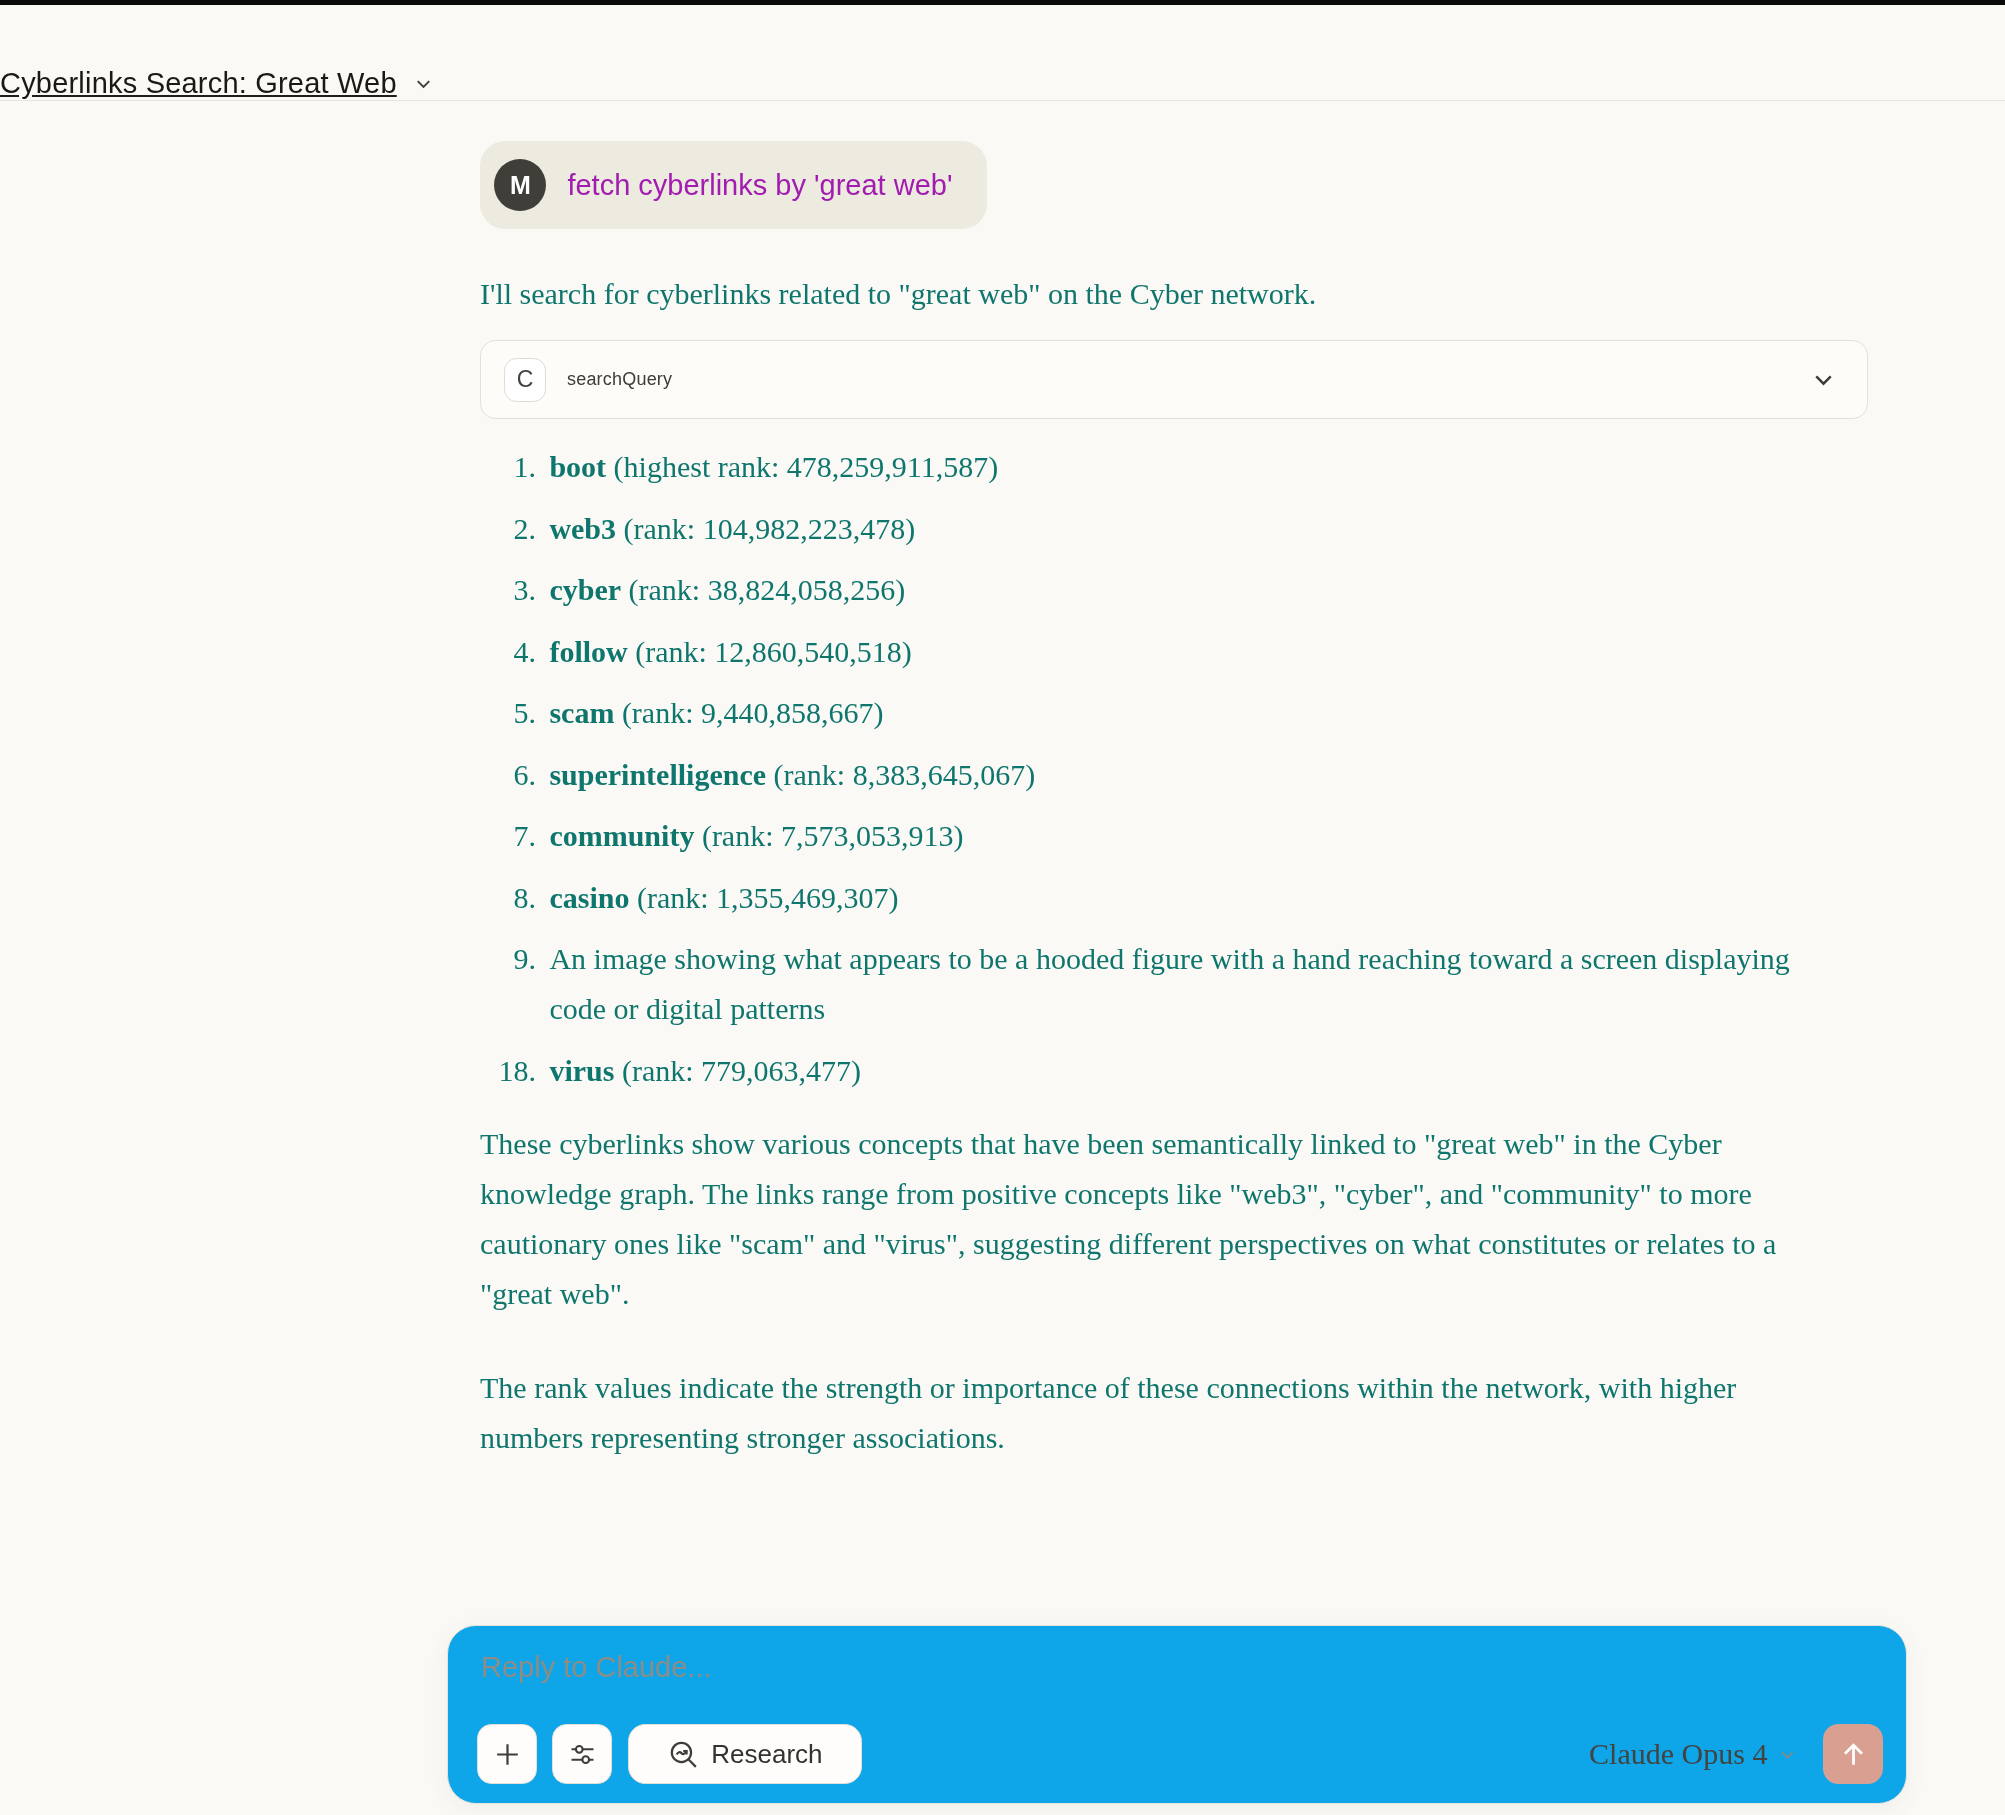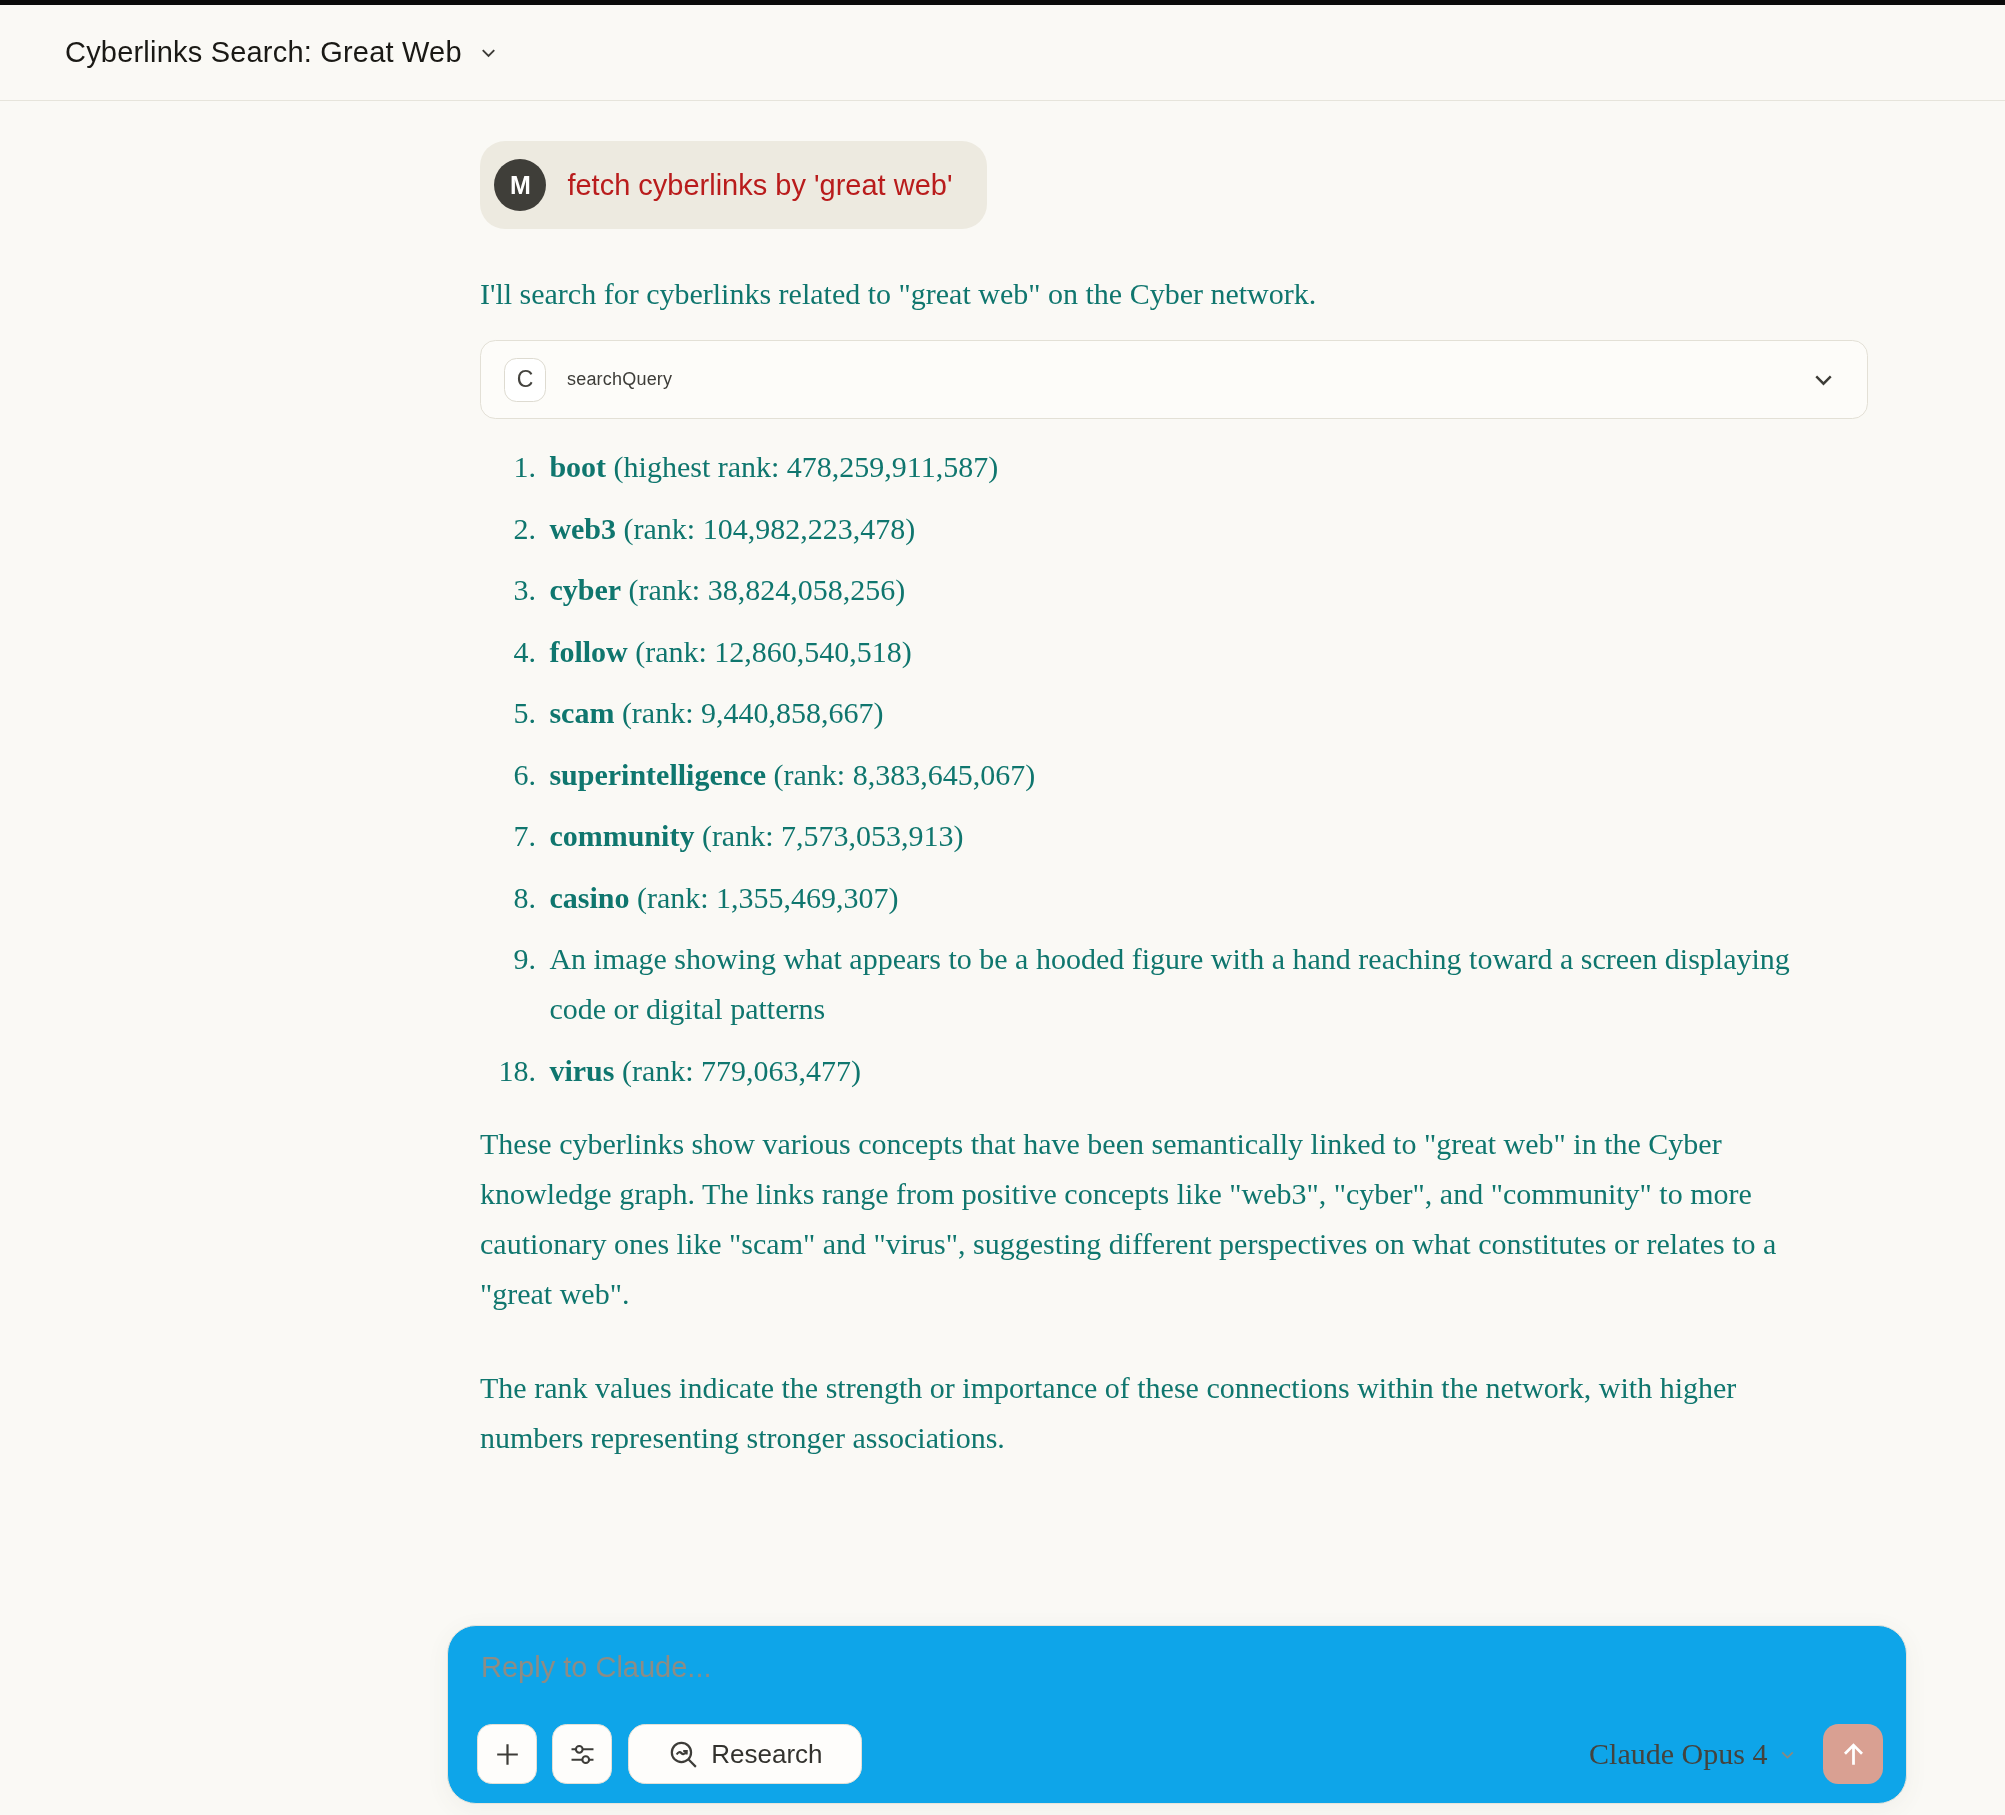--- a/index.html
+++ b/index.html
@@ -14,22 +14,22 @@
   .top-edge {
     position: absolute; top: 0; left: 0;
     width: 100%; height: 4.8px; background: #0b0b0b;
   }
   
   .header {
     position: absolute; top: 4.8px; left: 0;
     width: 100%; height: 96px;
     background: #faf9f5;
     border-bottom: 1.9px solid #e6e4db;
-    display: flex; align-items: center;
-    padding-left: 65px;
+    display: flex; align-items: flex-end;
+    text-decoration: underline;
   }
   .header-title-wrap { display: flex; align-items: center; gap: 15.4px; cursor: pointer; }
   .header-title {
     font-size: 29px; font-weight: 500; color: #1a1915; letter-spacing: 0.2px;
   }
   .chev { stroke: #3d3c37; stroke-width: 2; fill: none; }
   .chev-light { stroke: #8b897f; stroke-width: 2; fill: none; }
   
   .chat {
     position: absolute; top: 103px; left: 480px; width: 1388px;
@@ -42,21 +42,21 @@
     padding: 18px 35px 18px 14.4px;
     max-width: 1057px;
   }
   .avatar {
     width: 52px; height: 52px; border-radius: 50%;
     background: #3f3e39; color: #ffffff;
     display: flex; align-items: center; justify-content: center;
     font-size: 25px; font-weight: 700; flex: 0 0 auto;
     margin-right: 21px;
   }
-  .user-text { font-size: 29px; color: #b91c1c; }
+  .user-text { font-size: 29px; color: #a21caf; }
   .serif {
     font-family: "Liberation Serif", serif;
     font-size: 30px; line-height: 50px; color: #0f766e;
   }
   .intro { margin-top: 40px; max-width: 1345px; }
   
   .tool-card {
     margin-top: 21px;
     width: 1388px; height: 79px;
     background: #fdfcf9;

